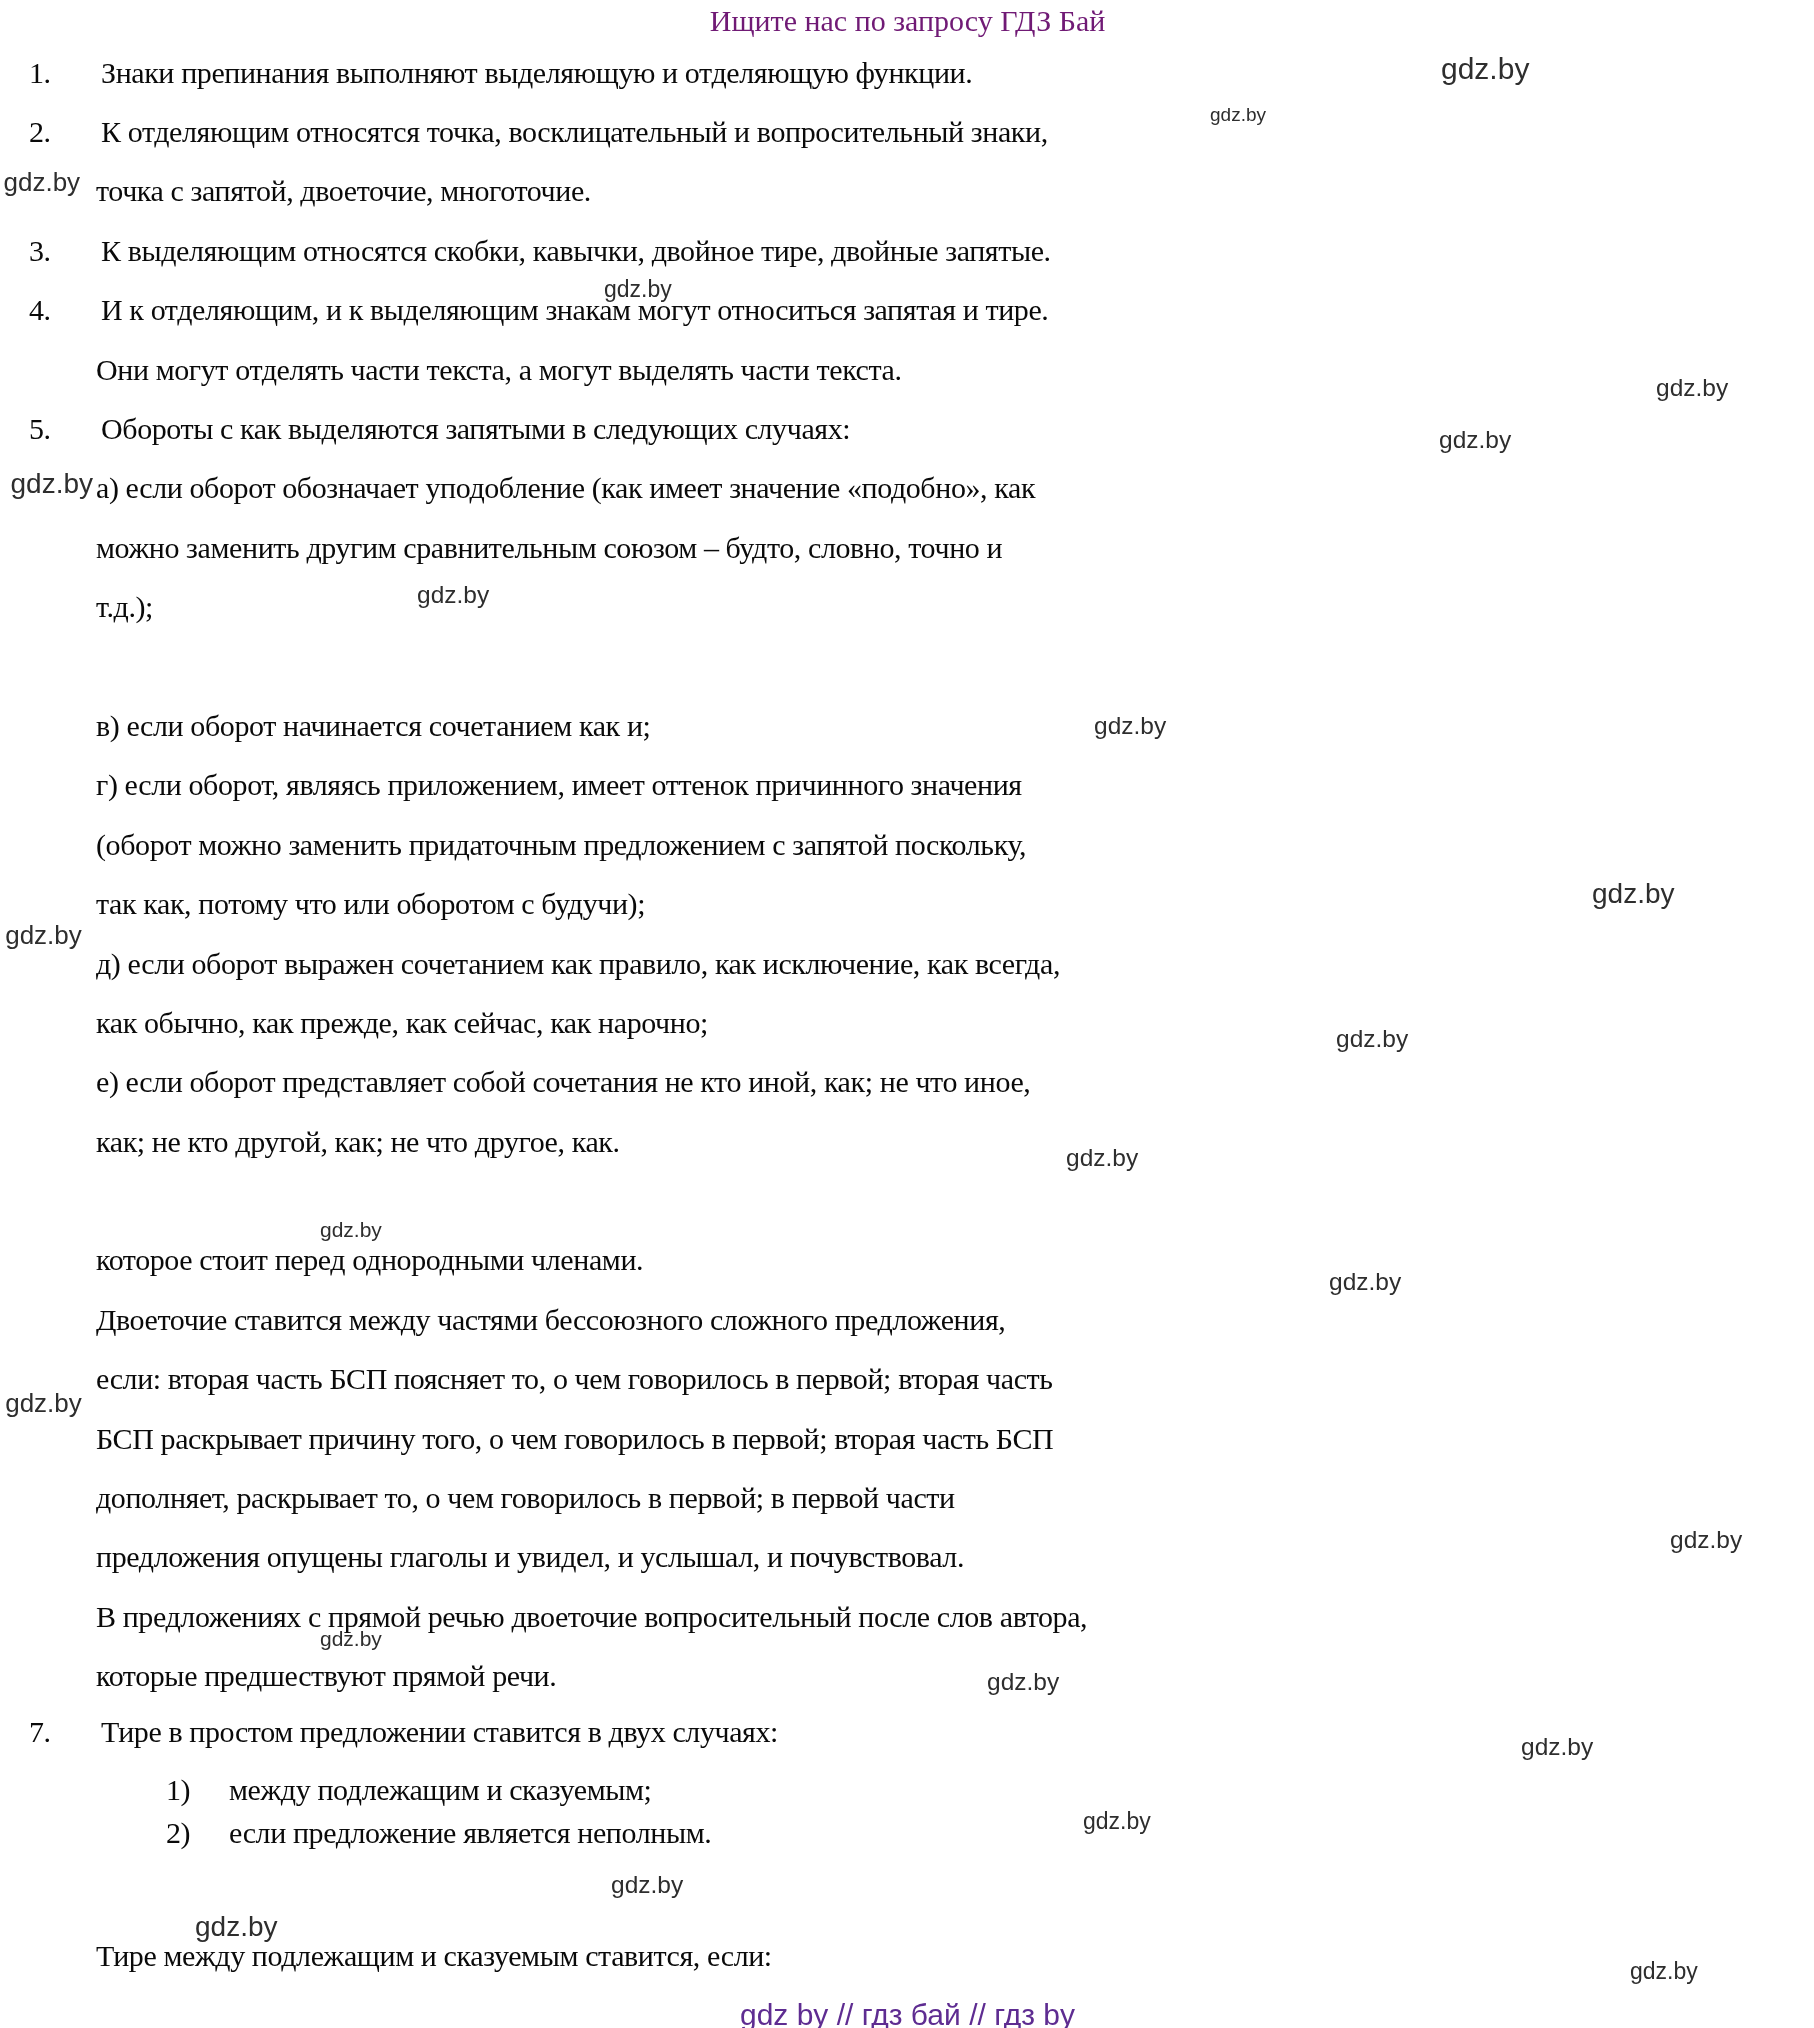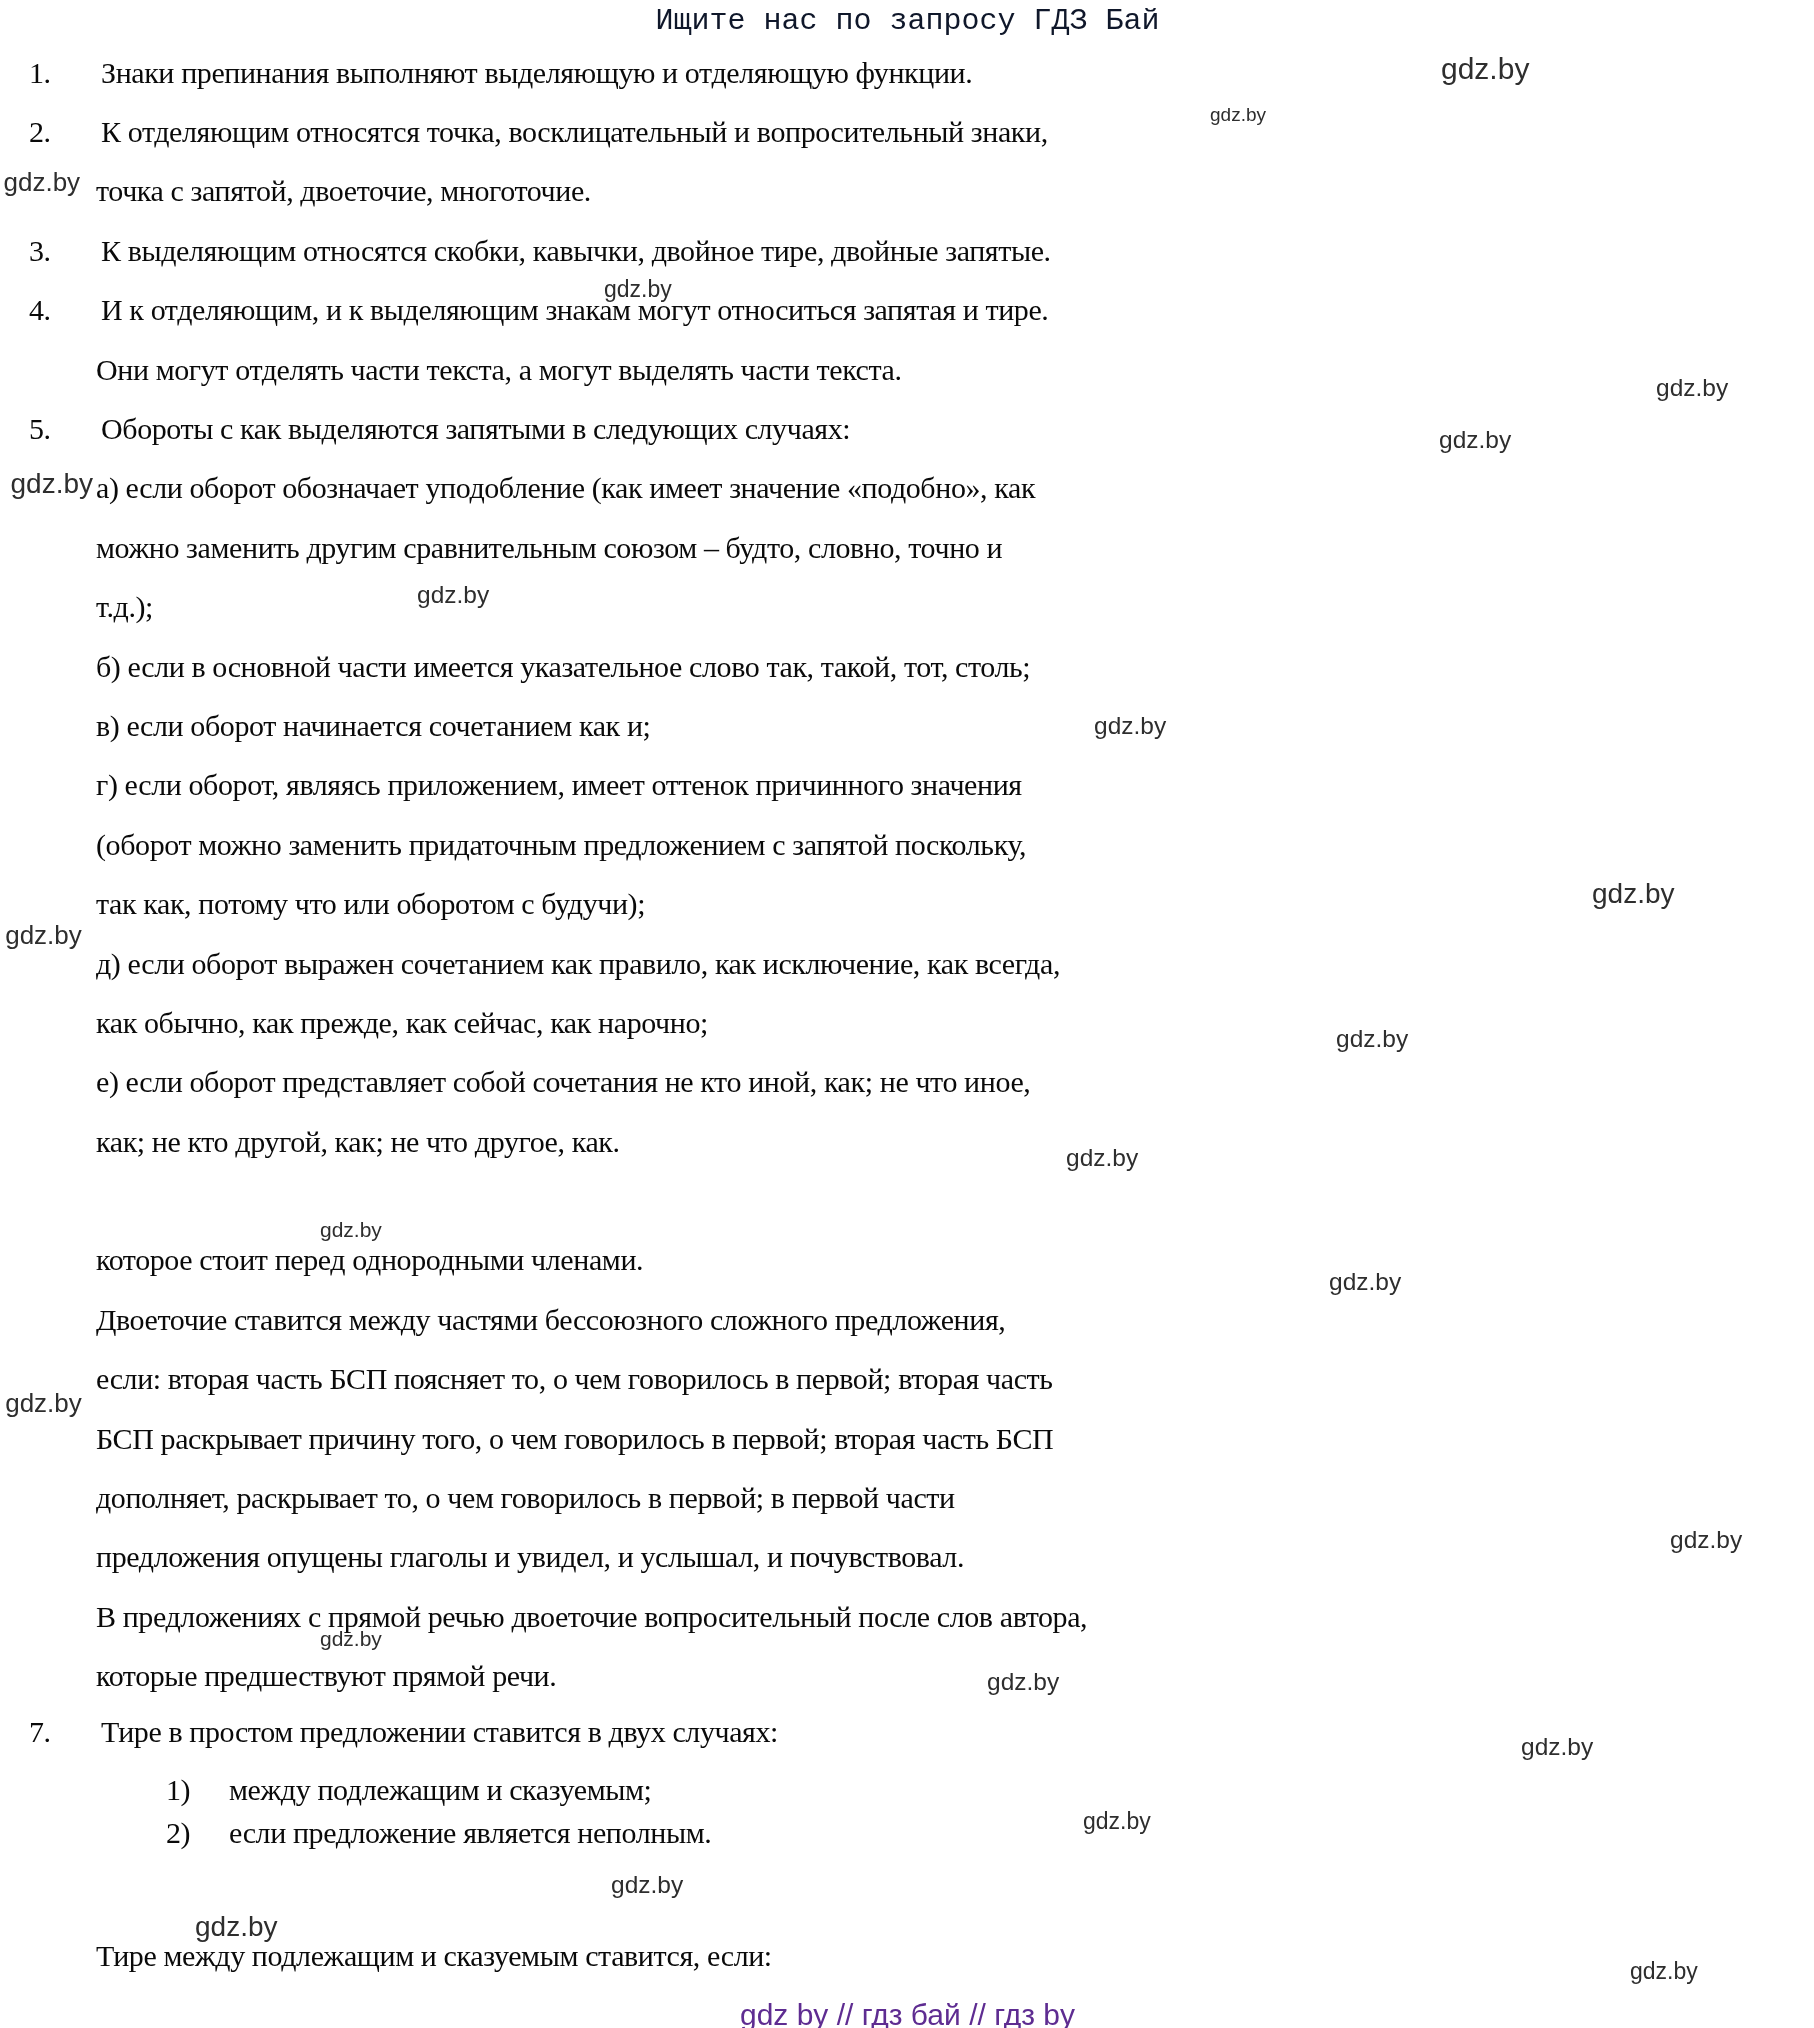--- a/index.html
+++ b/index.html
@@ -8,22 +8,22 @@
     position:relative;
     width:1815px;height:2029px;
     background:#ffffff;
     overflow:hidden;
     font-family:"Liberation Serif","DejaVu Serif",serif;
     color:#0a0a0a;
   }
   .promo{
     position:absolute;top:3.5px;left:0;right:0;
     text-align:center;
-    font-family:Liberation Mono, monospace;
-    font-size:30px;color:#0f172a;
+    font-family:Liberation Serif, serif;
+    font-size:30px;color:#701a75;
     white-space:nowrap;
   }
   .line{
     position:absolute;
     font-size:30px;line-height:1;
     white-space:nowrap;
     letter-spacing:-0.4px;
   }
   .l-num{left:29px;}
   .l-cont{left:96px;}
@@ -56,21 +56,20 @@
   <div class="line l-num" style="top:58px"><span class="marker">1.</span><span>Знаки препинания выполняют выделяющую и отделяющую функции.</span></div>
   <div class="line l-num" style="top:117px"><span class="marker">2.</span><span>К отделяющим относятся точка, восклицательный и вопросительный знаки,</span></div>
   <div class="line l-cont" style="top:176px"><span>точка с запятой, двоеточие, многоточие.</span></div>
   <div class="line l-num" style="top:236px"><span class="marker">3.</span><span>К выделяющим относятся скобки, кавычки, двойное тире, двойные запятые.</span></div>
   <div class="line l-num" style="top:295px"><span class="marker">4.</span><span>И к отделяющим, и к выделяющим знакам могут относиться запятая и тире.</span></div>
   <div class="line l-cont" style="top:355px"><span>Они могут отделять части текста, а могут выделять части текста.</span></div>
   <div class="line l-num" style="top:414px"><span class="marker">5.</span><span>Обороты с как выделяются запятыми в следующих случаях:</span></div>
   <div class="line l-cont" style="top:473px"><span>а) если оборот обозначает уподобление (как имеет значение «подобно», как</span></div>
   <div class="line l-cont" style="top:533px"><span>можно заменить другим сравнительным союзом – будто, словно, точно и</span></div>
   <div class="line l-cont" style="top:592px"><span>т.д.);</span></div>
-  <div class="line l-cont" style="top:652px"><span>б) если в основной части имеется указательное слово так, такой, тот, столь;</span></div>
   <div class="line l-cont" style="top:711px"><span>в) если оборот начинается сочетанием как и;</span></div>
   <div class="line l-cont" style="top:770px"><span>г) если оборот, являясь приложением, имеет оттенок причинного значения</span></div>
   <div class="line l-cont" style="top:830px"><span>(оборот можно заменить придаточным предложением с запятой поскольку,</span></div>
   <div class="line l-cont" style="top:889px"><span>так как, потому что или оборотом с будучи);</span></div>
   <div class="line l-cont" style="top:949px"><span>д) если оборот выражен сочетанием как правило, как исключение, как всегда,</span></div>
   <div class="line l-cont" style="top:1008px"><span>как обычно, как прежде, как сейчас, как нарочно;</span></div>
   <div class="line l-cont" style="top:1067px"><span>е) если оборот представляет собой сочетания не кто иной, как; не что иное,</span></div>
   <div class="line l-cont" style="top:1127px"><span>как; не кто другой, как; не что другое, как.</span></div>
   <div class="line l-cont" style="top:1245px"><span>которое стоит перед однородными членами.</span></div>
   <div class="line l-cont" style="top:1305px"><span>Двоеточие ставится между частями бессоюзного сложного предложения,</span></div>

